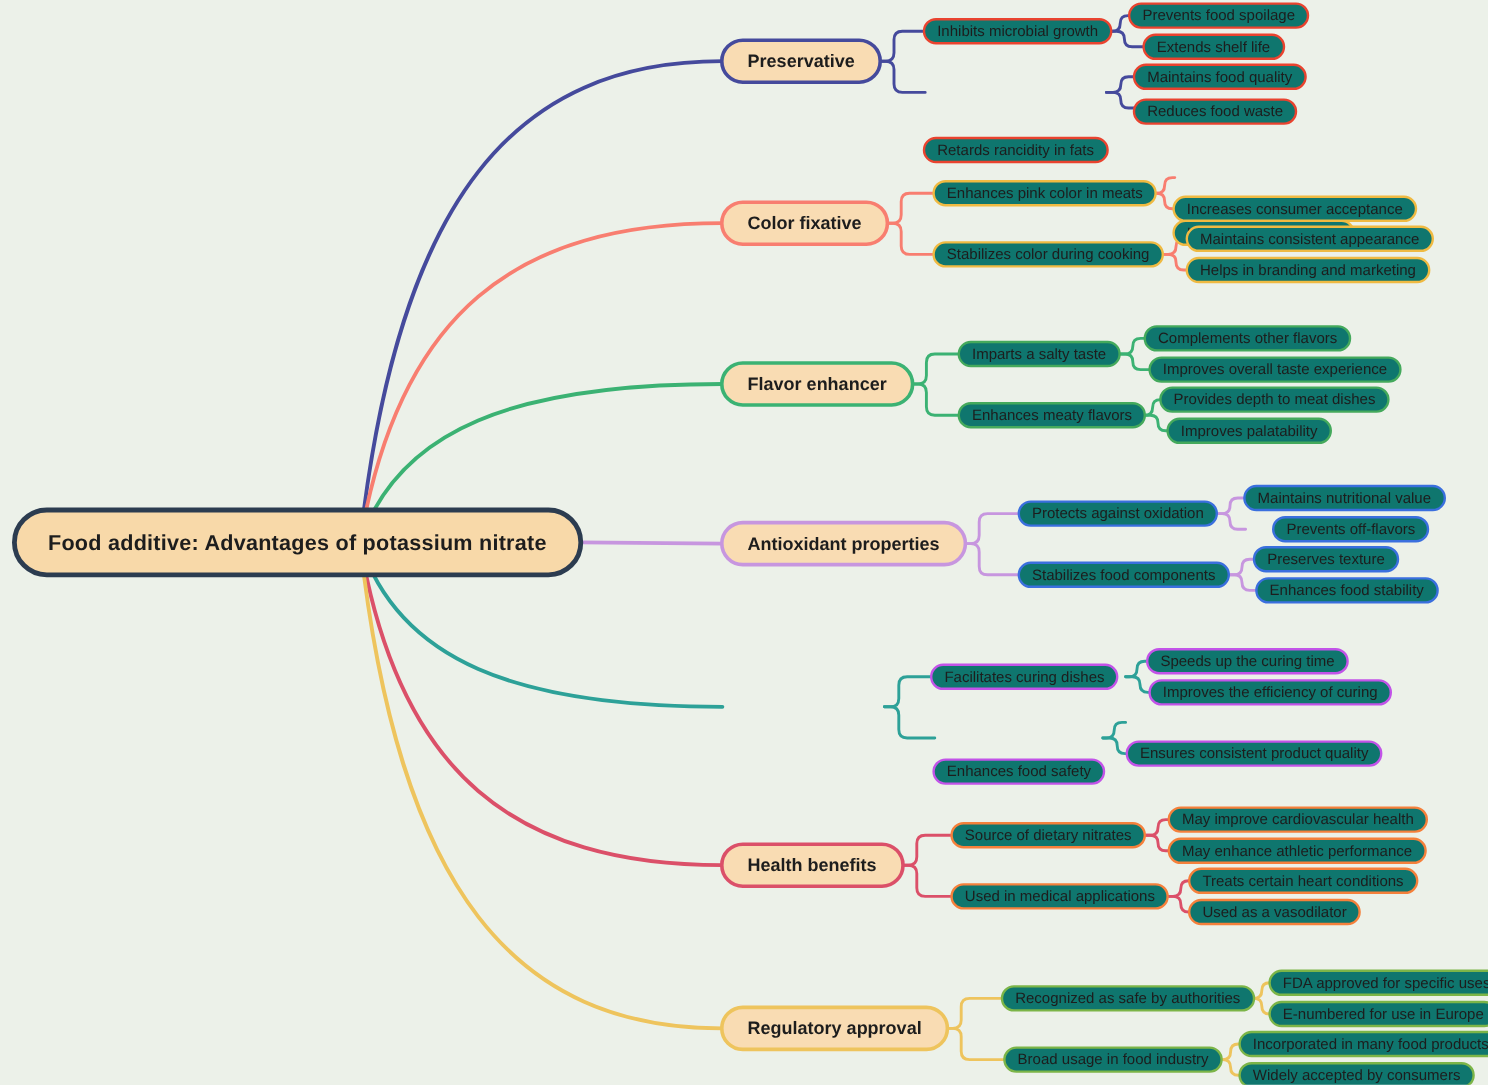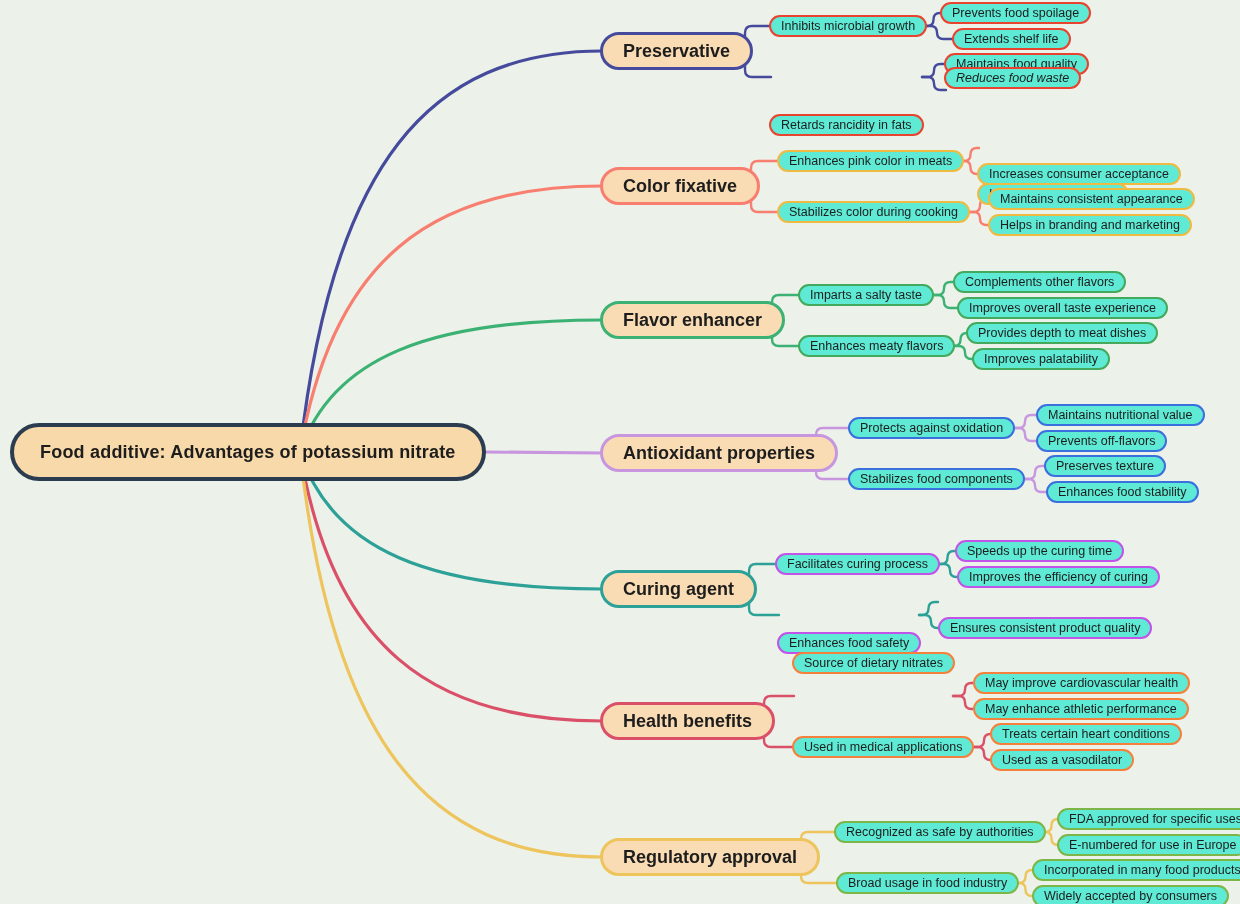--- a/index.html
+++ b/index.html
@@ -7,33 +7,33 @@
     width:1240px;height:904px;overflow:hidden;
     background:#ECF1E9;
     font-family:"Liberation Sans","DejaVu Sans",sans-serif;
   }
   #stage{position:relative;width:1240px;height:904px;}
   #wires{position:absolute;left:0;top:0;z-index:1;}
   .node{
     position:absolute;z-index:2;
     display:flex;align-items:center;justify-content:center;
     box-sizing:border-box;white-space:nowrap;
-    color:#1d1d1d;background:#5eead4;
+    color:#1d1d1d;background:#0f766e;
   }
   .root{
     height:58px;padding:0 26px;
     border:4px solid #2C3C50;border-radius:29px;
     background:#F8D9A9;
     font-size:18px;font-weight:700;letter-spacing:.2px;
   }
   .branch{
     height:38px;padding:0 20px;
     border:3px solid;border-radius:19px;
     background:#F9DCB3;
-    font-size:18px;font-weight:700;
+    font-size:15px;font-weight:700;
   }
   .sub,.leaf{
     height:22px;padding:0 10px;
     border:2px solid;border-radius:11px;
     font-size:12.5px;font-weight:500;
   }
 </style>
 </head>
 <body>
 
@@ -89,50 +89,49 @@
       <path d="M 1017 883 L 1019 883 Q 1025.5 883 1025.5 876.5 L 1025.5 876.5 Q 1025.5 870 1032 870 L 1034 870" stroke="#EEC45D" stroke-width="2.4" fill="none" stroke-linecap="round"></path>
       <path d="M 1017 883 L 1019 883 Q 1025.5 883 1025.5 889.5 L 1025.5 889.5 Q 1025.5 896 1032 896 L 1034 896" stroke="#EEC45D" stroke-width="2.4" fill="none" stroke-linecap="round"></path>
     </svg>
 
 <div class="node branch" style="left: 600px; top: 32px; border-color: rgb(69, 74, 156);">Preservative</div>
     <div class="node sub" style="left: 769px; top: 15px; border-color: rgb(233, 67, 47);">Inhibits microbial growth</div>
     <div class="node leaf" style="left: 940px; top: 2px; border-color: rgb(233, 67, 47);">Prevents food spoilage</div>
     <div class="node leaf" style="left: 952px; top: 28px; border-color: rgb(233, 67, 47);">Extends shelf life</div>
     <div class="node sub" style="left: 769px; top: 66px; border-color: rgb(233, 67, 47); margin-top: 48px;">Retards rancidity in fats</div>
     <div class="node leaf" style="left: 944px; top: 53px; border-color: rgb(233, 67, 47);">Maintains food quality</div>
-    <div class="node leaf" style="left: 944px; top: 67px; border-color: rgb(233, 67, 47); font-style: italic;">Reduces food waste</div>
+    <div class="node leaf" style="left: 944px; top: 82px; border-color: rgb(233, 67, 47);">Reduces food waste</div>
     <div class="node branch" style="left: 600px; top: 167px; border-color: rgb(248, 126, 112);">Color fixative</div>
     <div class="node sub" style="left: 777px; top: 150px; border-color: rgb(239, 186, 66);">Enhances pink color in meats</div>
     <div class="node leaf" style="left: 977px; top: 137px; border-color: rgb(239, 186, 66); margin-top: 46px;">Improves visual appeal</div>
     <div class="node leaf" style="left: 977px; top: 163px; border-color: rgb(239, 186, 66);">Increases consumer acceptance</div>
     <div class="node sub" style="left: 777px; top: 201px; border-color: rgb(239, 186, 66);">Stabilizes color during cooking</div>
     <div class="node leaf" style="left: 988px; top: 188px; border-color: rgb(239, 186, 66);">Maintains consistent appearance</div>
     <div class="node leaf" style="left: 988px; top: 214px; border-color: rgb(239, 186, 66);">Helps in branding and marketing</div>
     <div class="node branch" style="left: 600px; top: 301px; border-color: rgb(59, 178, 115);">Flavor enhancer</div>
     <div class="node sub" style="left: 798px; top: 284px; border-color: rgb(68, 169, 92);">Imparts a salty taste</div>
     <div class="node leaf" style="left: 953px; top: 271px; border-color: rgb(68, 169, 92);">Complements other flavors</div>
     <div class="node leaf" style="left: 957px; top: 297px; border-color: rgb(68, 169, 92);">Improves overall taste experience</div>
     <div class="node sub" style="left: 798px; top: 335px; border-color: rgb(68, 169, 92);">Enhances meaty flavors</div>
     <div class="node leaf" style="left: 966px; top: 322px; border-color: rgb(68, 169, 92);">Provides depth to meat dishes</div>
     <div class="node leaf" style="left: 972px; top: 348px; border-color: rgb(68, 169, 92);">Improves palatability</div>
     <div class="node branch" style="left: 600px; top: 434px; border-color: rgb(199, 150, 223);">Antioxidant properties</div>
     <div class="node sub" style="left: 848px; top: 417px; border-color: rgb(58, 111, 222);">Protects against oxidation</div>
     <div class="node leaf" style="left: 1036px; top: 404px; border-color: rgb(58, 111, 222);">Maintains nutritional value</div>
-    <div class="node leaf" style="left: 1036px; top: 430px; border-color: rgb(58, 111, 222); text-align: center;">Prevents off-flavors</div>
+    <div class="node leaf" style="left: 1060px; top: 430px; border-color: rgb(58, 111, 222); text-align: center;">Prevents off-flavors</div>
     <div class="node sub" style="left: 848px; top: 468px; border-color: rgb(58, 111, 222);">Stabilizes food components</div>
     <div class="node leaf" style="left: 1044px; top: 455px; border-color: rgb(58, 111, 222);">Preserves texture</div>
     <div class="node leaf" style="left: 1046px; top: 481px; border-color: rgb(58, 111, 222);">Enhances food stability</div>
-    <div class="node branch" style="left: 600px; top: 570px; border-color: rgb(45, 161, 152);">Curing agent</div>
-    <div class="node sub" style="left: 775px; top: 553px; border-color: rgb(194, 83, 232);">Facilitates curing process</div>
+    <div class="node sub" style="left: 775px; top: 553px; border-color: rgb(194, 83, 232);">Facilitates curing dishes</div>
     <div class="node leaf" style="left: 955px; top: 540px; border-color: rgb(194, 83, 232);">Speeds up the curing time</div>
     <div class="node leaf" style="left: 957px; top: 566px; border-color: rgb(194, 83, 232);">Improves the efficiency of curing</div>
     <div class="node sub" style="left: 777px; top: 604px; border-color: rgb(194, 83, 232); margin-top: 28px;">Enhances food safety</div>
     <div class="node branch" style="left: 600px; top: 702px; border-color: rgb(219, 80, 105);">Health benefits</div>
     <div class="node leaf" style="left: 938px; top: 617px; border-color: rgb(194, 83, 232);">Ensures consistent product quality</div>
-    <div class="node sub" style="left: 792px; top: 652px; border-color: rgb(245, 128, 59);">Source of dietary nitrates</div>
+    <div class="node sub" style="left: 792px; top: 685px; border-color: rgb(245, 128, 59);">Source of dietary nitrates</div>
     <div class="node leaf" style="left: 973px; top: 672px; border-color: rgb(245, 128, 59);">May improve cardiovascular health</div>
     <div class="node leaf" style="left: 973px; top: 698px; border-color: rgb(245, 128, 59); text-align: right;">May enhance athletic performance</div>
     <div class="node sub" style="left: 792px; top: 736px; border-color: rgb(245, 128, 59);">Used in medical applications</div>
     <div class="node leaf" style="left: 990px; top: 723px; border-color: rgb(245, 128, 59);">Treats certain heart conditions</div>
     <div class="node leaf" style="left: 990px; top: 749px; border-color: rgb(245, 128, 59);">Used as a vasodilator</div>
     <div class="node branch" style="left: 600px; top: 838px; border-color: rgb(238, 196, 93);">Regulatory approval</div>
     <div class="node sub" style="left: 834px; top: 821px; border-color: rgb(124, 181, 72);">Recognized as safe by authorities</div>
     <div class="node leaf" style="left: 1057px; top: 808px; border-color: rgb(124, 181, 72);">FDA approved for specific uses</div>
     <div class="node leaf" style="left: 1057px; top: 834px; border-color: rgb(124, 181, 72);">E-numbered for use in Europe</div>
     <div class="node sub" style="left: 836px; top: 872px; border-color: rgb(124, 181, 72);">Broad usage in food industry</div>

